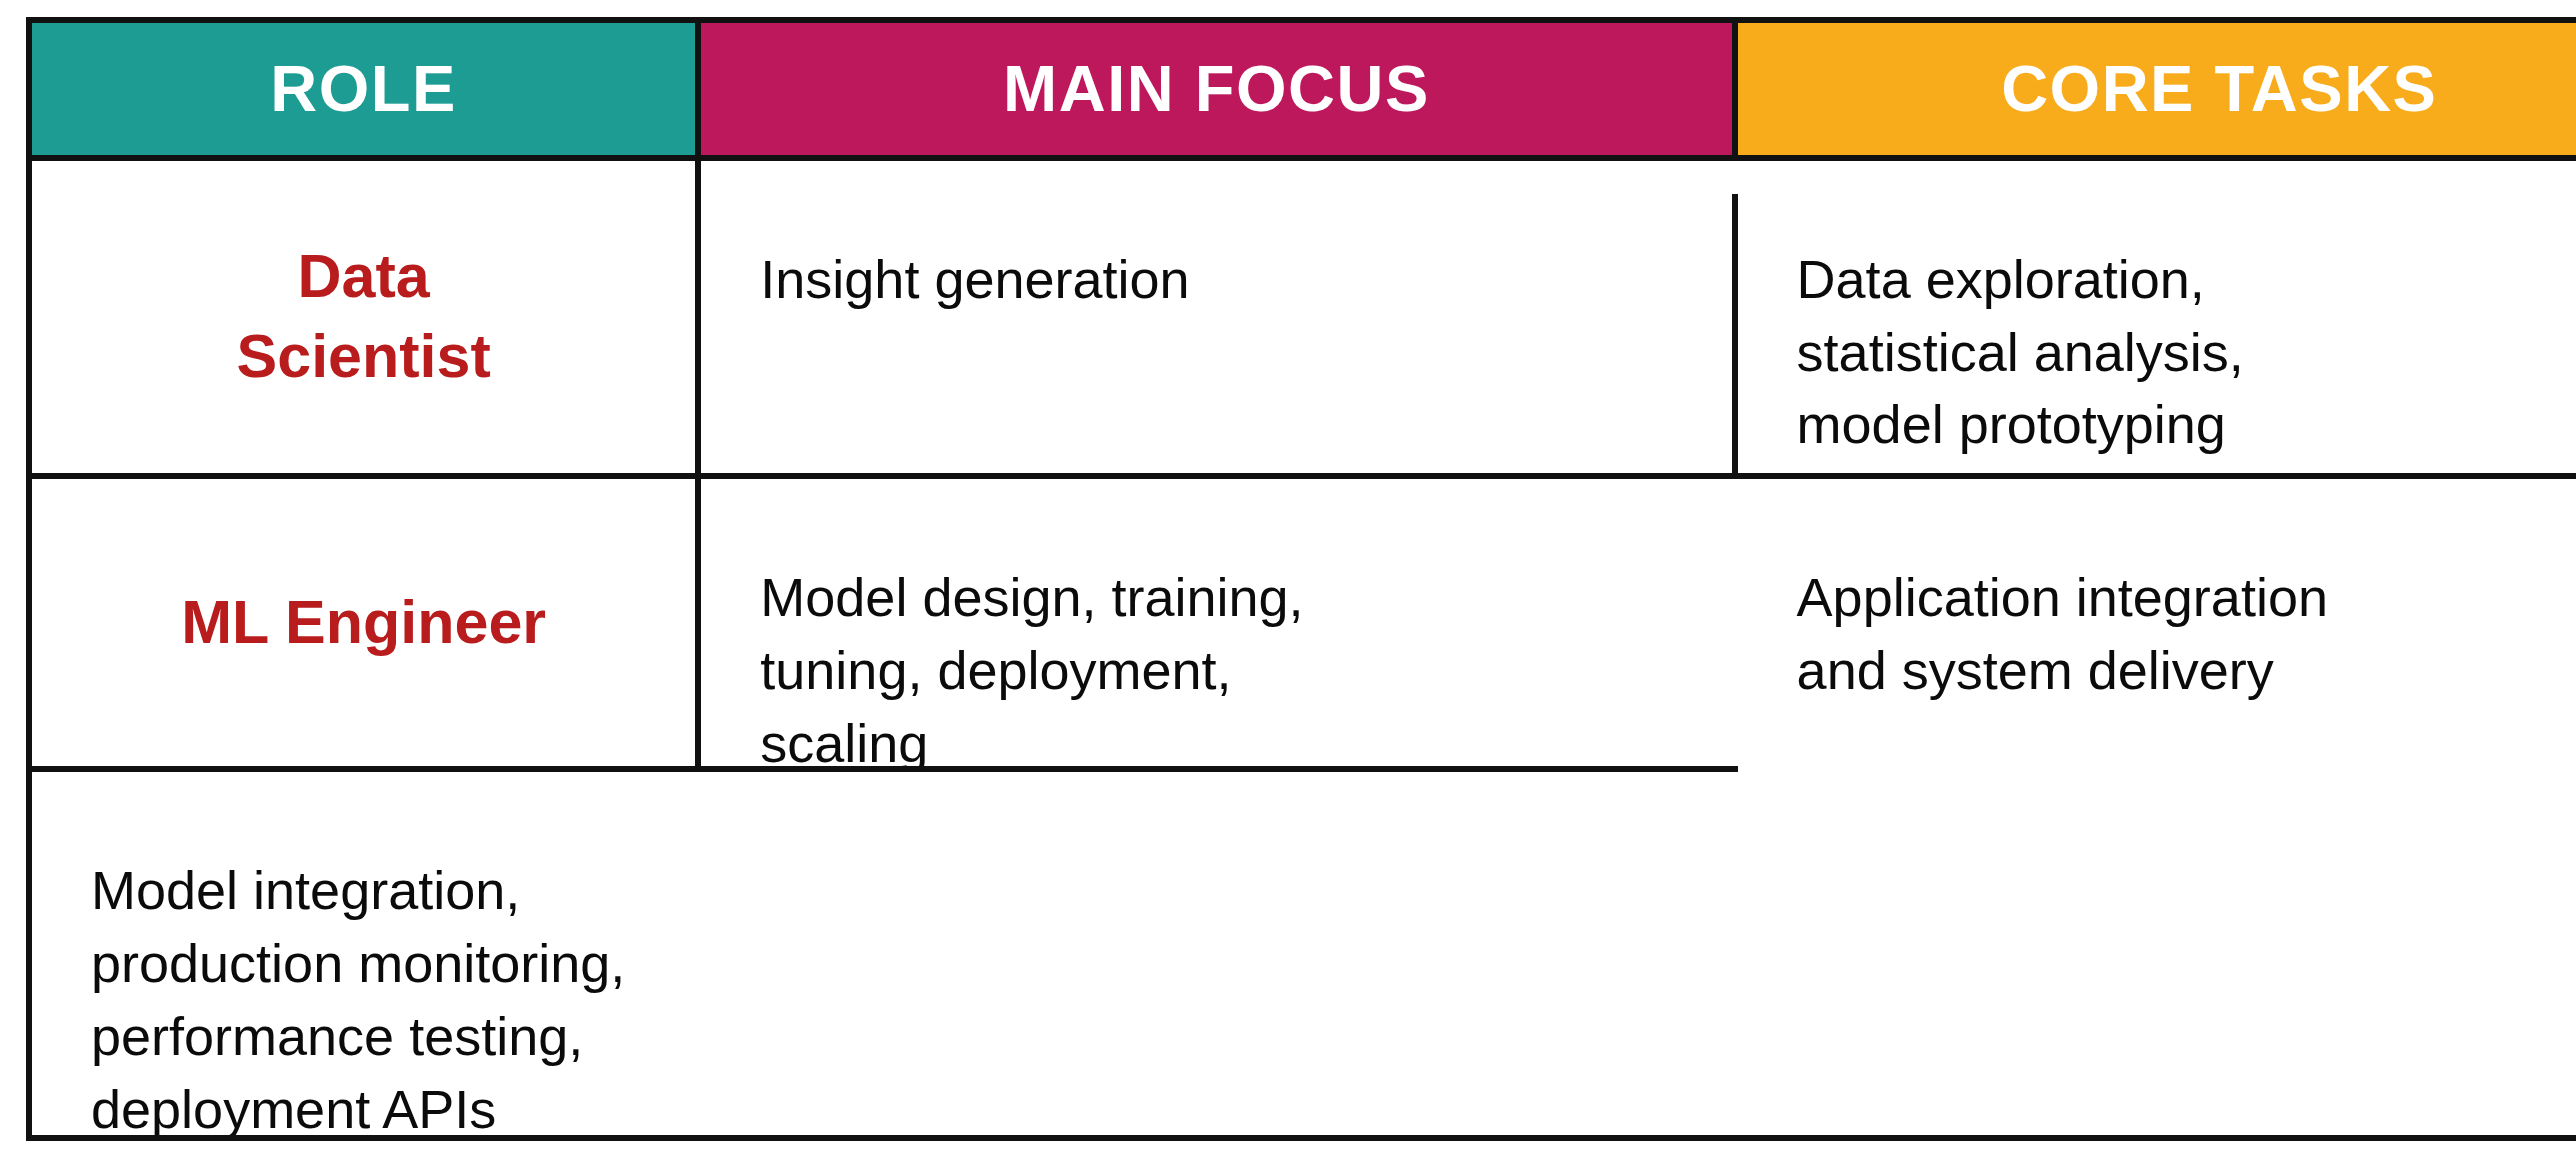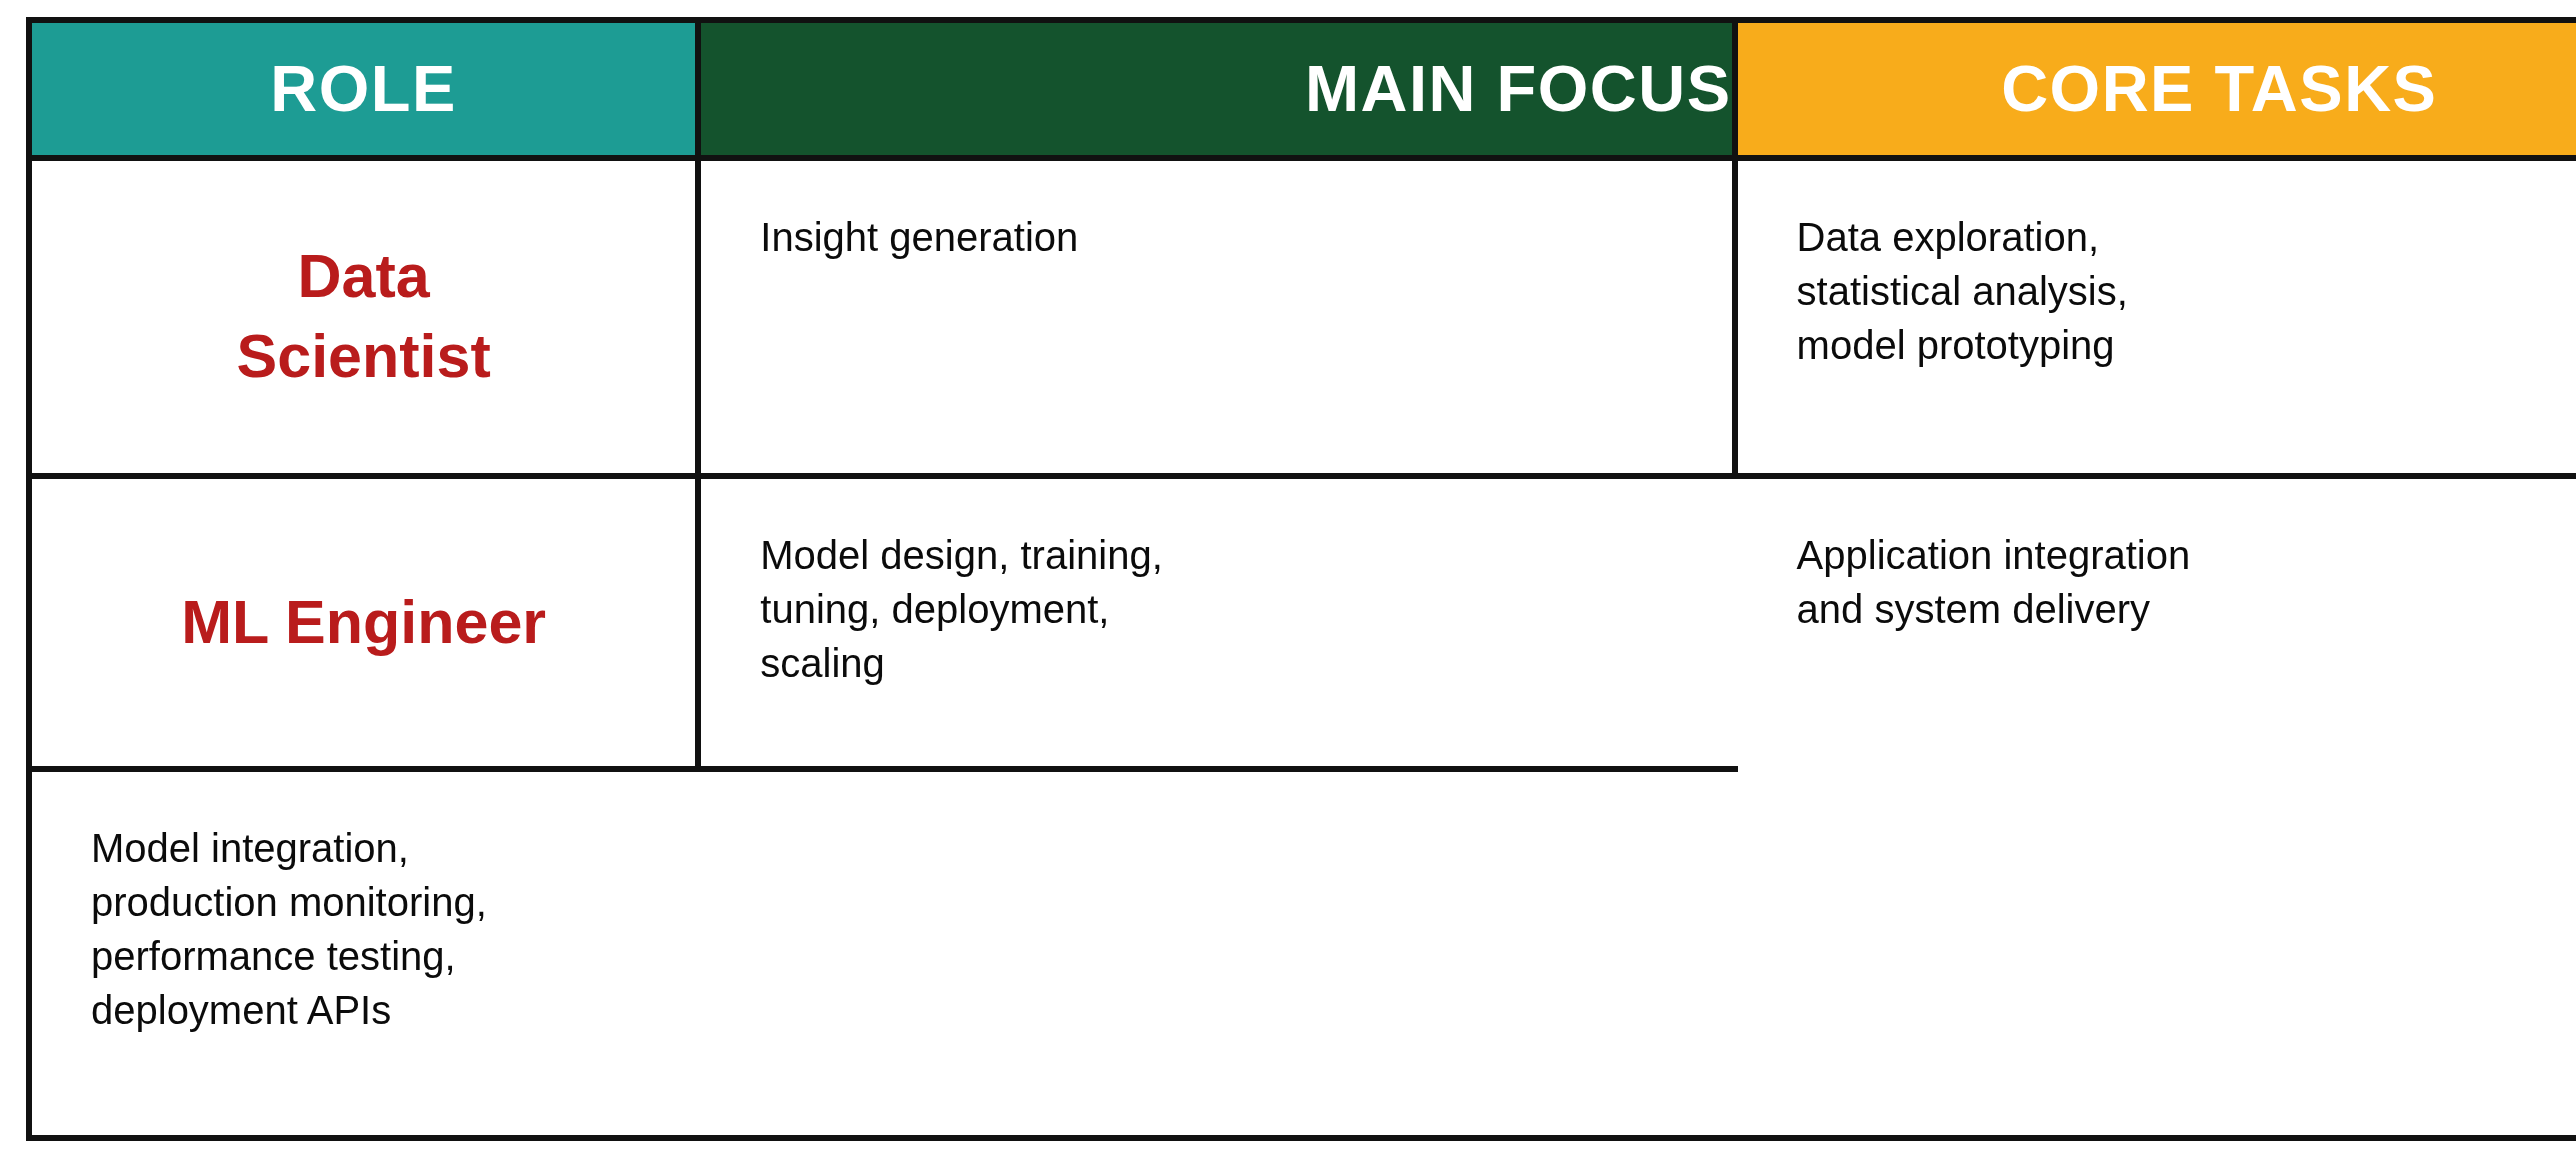--- a/index.html
+++ b/index.html
@@ -47,35 +47,36 @@
     justify-content: center;
     text-align: center;
     font-weight: 700;
     font-size: 61px;
     color: #b91c1c;
     white-space: pre-line;
     line-height: 1.3;
   }
   .text-cell {
     padding: 49px 31px 8px 59px;
-    font-size: 40px;
+    font-size: 54px;
     color: #0b0b0b;
     white-space: pre-line;
     line-height: 1.35;
+    margin-top: 33px;
   }
 </style>
 </head>
 <body>
 
 <div class="table-wrap">
 
   <div class="cell header-cell" style="background-color: rgb(29, 156, 148);">
     <span>ROLE</span>
   </div>
-  <div class="cell header-cell" style="background-color: #14532d; justify-content: flex-end;">
+  <div class="cell header-cell" style="background-color: #be185d;">
     <span>MAIN FOCUS</span>
   </div>
   <div class="cell header-cell last-col" style="background-color: rgb(248, 172, 27);">
     <span>CORE TASKS</span>
   </div>
 
   <div class="cell role-cell">Data
 Scientist</div>
   <div class="cell text-cell">Insight generation</div>
   <div class="cell text-cell last-col">Data exploration,

